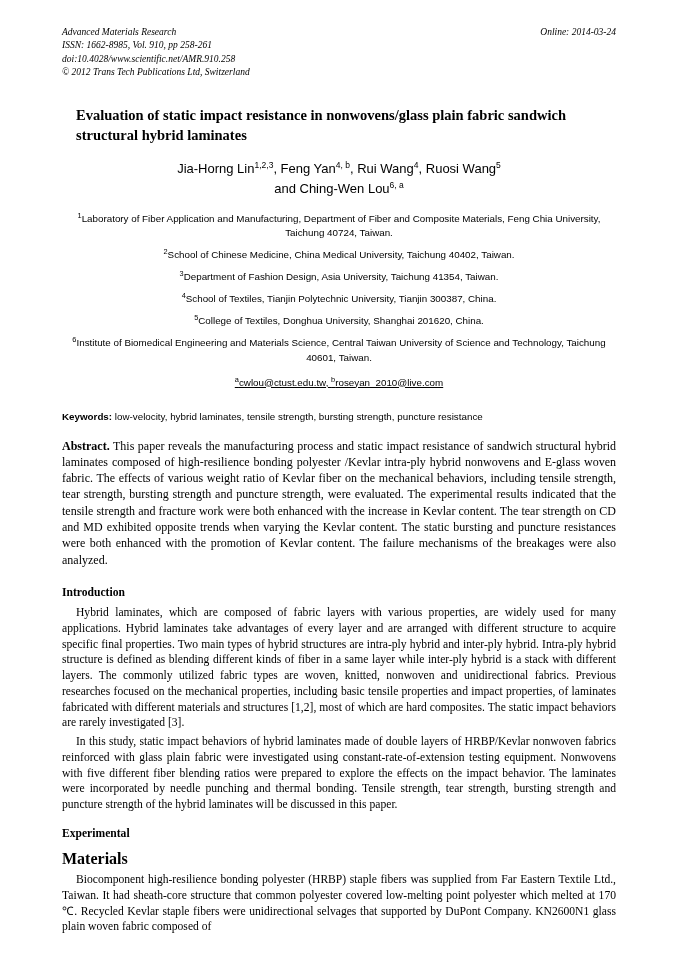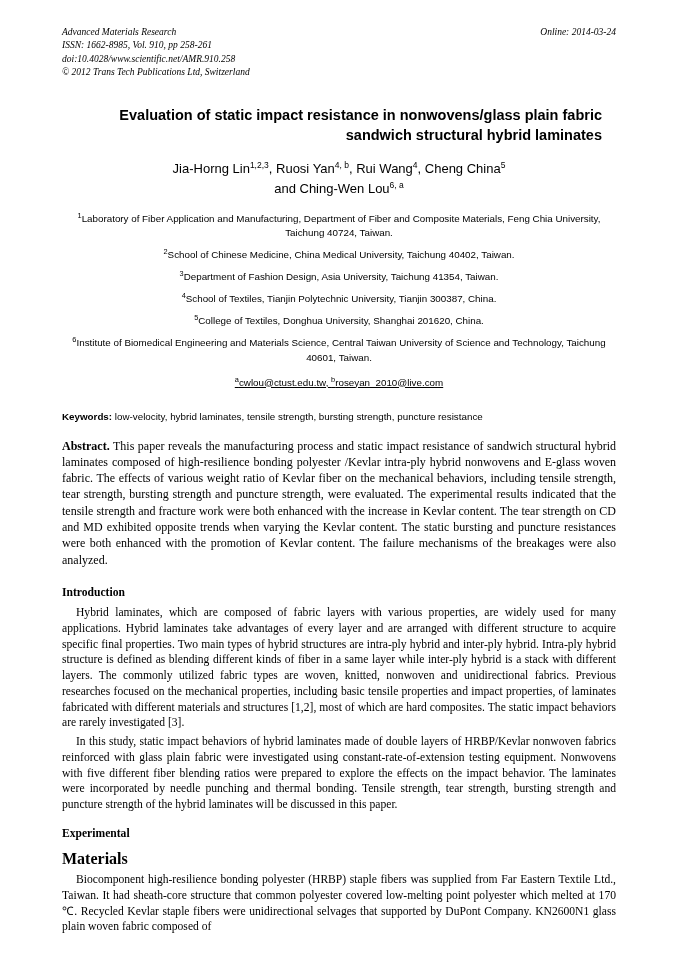--- a/index.html
+++ b/index.html
@@ -32,24 +32,24 @@
     white-space: nowrap;
   }
   .header-right {
     position: absolute;
     right: 0;
     top: 0;
     font-style: italic;
     font-size: 9.5px;
   }
   .title {
-    font-family: Liberation Sans, sans-serif;
+    font-family: Liberation Serif, serif;
     font-weight: bold;
     font-size: 14.5px;
-    text-align: right;
+    text-align: left;
     line-height: 1.35;
     margin: 0 14px 14px 14px;
   }
   .authors {
     font-family: "Liberation Sans", sans-serif;
     font-size: 13px;
     text-align: center;
     line-height: 1.5;
     margin-bottom: 12px;
   }
@@ -127,21 +127,21 @@
       <div>doi:10.4028/www.scientific.net/AMR.910.258</div>
       <div>© 2012 Trans Tech Publications Ltd, Switzerland</div>
     </div>
     <div class="header-right">Online: 2014-03-24</div>
   </div>
 
   <div class="title">Evaluation of static impact resistance in nonwovens/glass plain fabric sandwich structural hybrid laminates</div>
 
   <div class="authors">
     <div>
-      <span>Jia-Horng Lin</span><sup>1,2,3</sup><span>, Ruosi Yan</span><sup>4, b</sup><span>, Rui Wang</span><sup>4</sup><span>, Cheng China</span><sup>5</sup>
+      <span>Jia-Horng Lin</span><sup>1,2,3</sup><span>, Feng Yan</span><sup>4, b</sup><span>, Rui Wang</span><sup>4</sup><span>, Ruosi Wang</span><sup>5</sup>
     </div>
     <div>
       <span>and Ching-Wen Lou</span><sup>6, a</sup>
     </div>
   </div>
 
   <div class="affil"><sup>1</sup><span>Laboratory of Fiber Application and Manufacturing, Department of Fiber and Composite Materials, Feng Chia University, Taichung 40724, Taiwan.</span></div>
   <div class="affil"><sup>2</sup><span>School of Chinese Medicine, China Medical University, Taichung 40402, Taiwan.</span></div>
   <div class="affil"><sup>3</sup><span>Department of Fashion Design, Asia University, Taichung 41354, Taiwan.</span></div>
   <div class="affil"><sup>4</sup><span>School of Textiles, Tianjin Polytechnic University, Tianjin 300387, China.</span></div>

